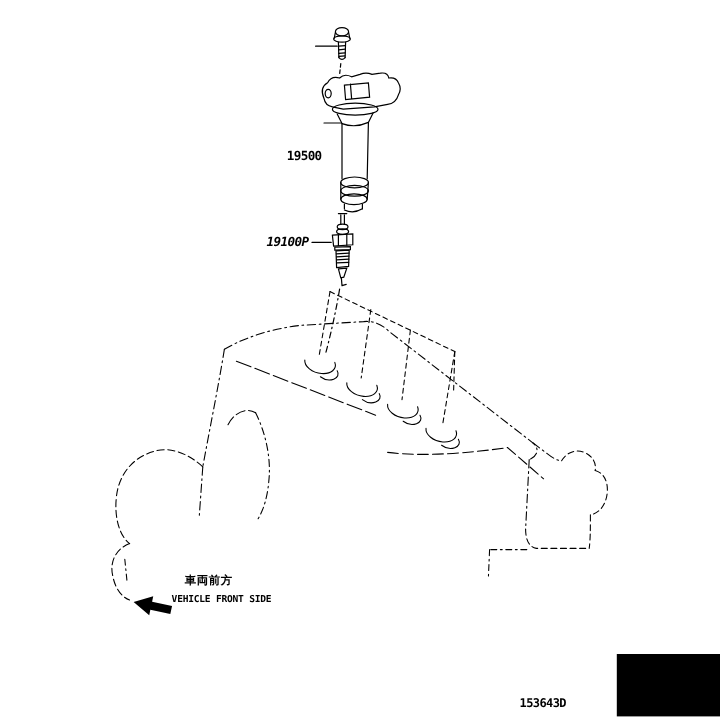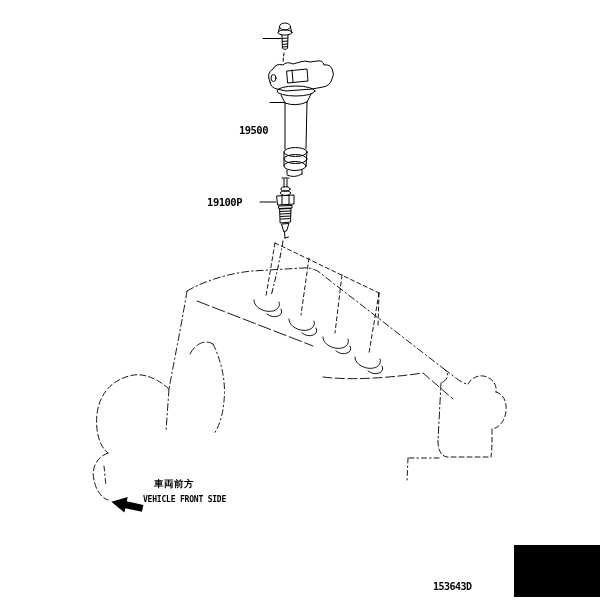--- a/index.html
+++ b/index.html
@@ -7,21 +7,21 @@
     position:relative;width:600px;height:600px;background:#ffffff;overflow:hidden;
     font-family:"DejaVu Sans Mono","DejaVu Sans",monospace;color:#000;
   }
   #lineart{position:absolute;left:0;top:0;width:600px;height:600px;}
   .txt{position:absolute;white-space:pre;font-weight:700;color:#000;}
   
   #part-labels{left:167px;top:19px;font-size:9.8px;line-height:11.3px;letter-spacing:-0.4px;}
   
   .callout{font-size:10.5px;letter-spacing:-0.5px;text-align:right;}
   #callout-19500{left:234px;top:96px;width:34px;margin-top:28px;}
-  #callout-19100p{left:202px;top:196px;width:40px;}
+  #callout-19100p{left:217px;top:196px;width:40px;font-style:italic;}
   
   #front-jp{left:154px;top:478px;font-size:9.5px;letter-spacing:0.5px;}
   #front-en{left:143px;top:495px;font-size:8px;letter-spacing:-0.2px;text-align:right;}
   
   #footnotes{left:113px;top:528px;font-size:7.4px;line-height:11px;letter-spacing:-0.15px;}
   
   #drawing-code{left:433px;top:581px;font-size:10px;letter-spacing:-0.5px;}
   
   #redaction{position:absolute;left:514px;top:545px;width:86px;height:52px;background:#000;}
 </style>

